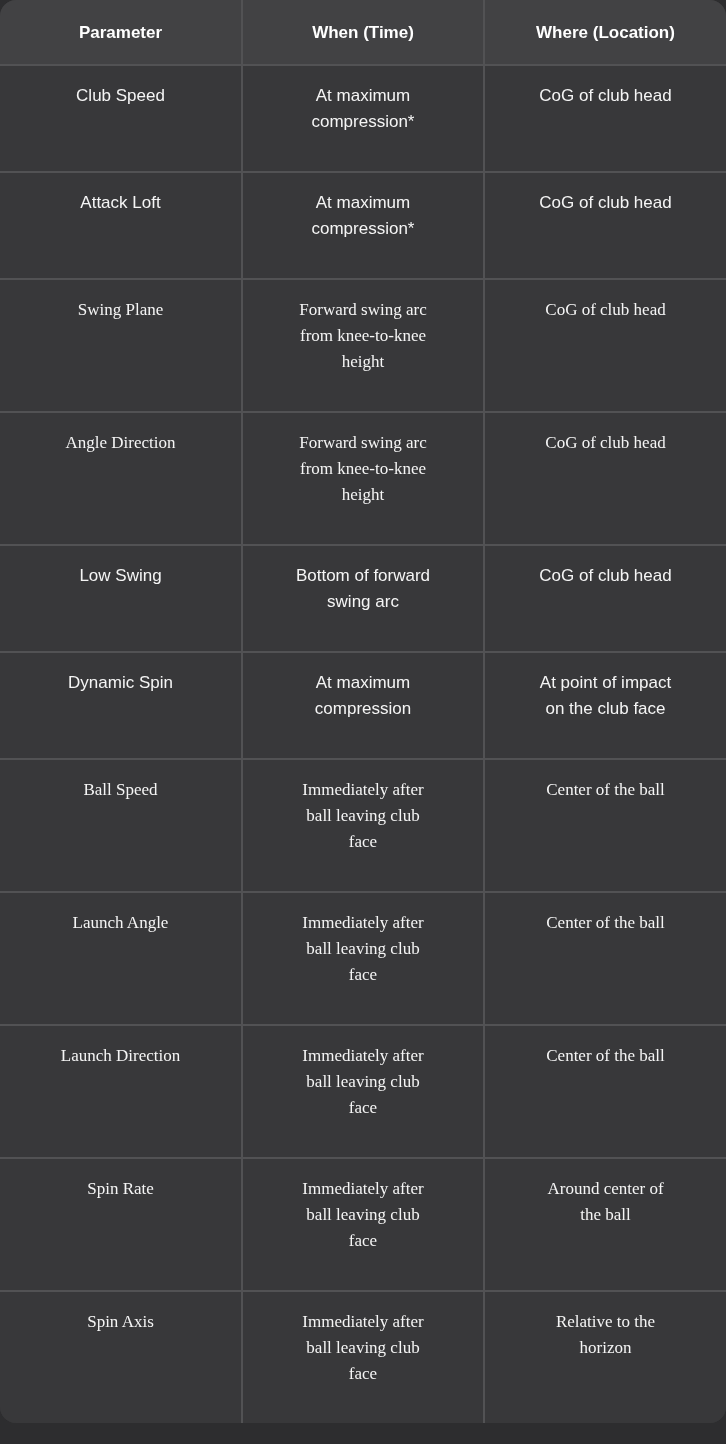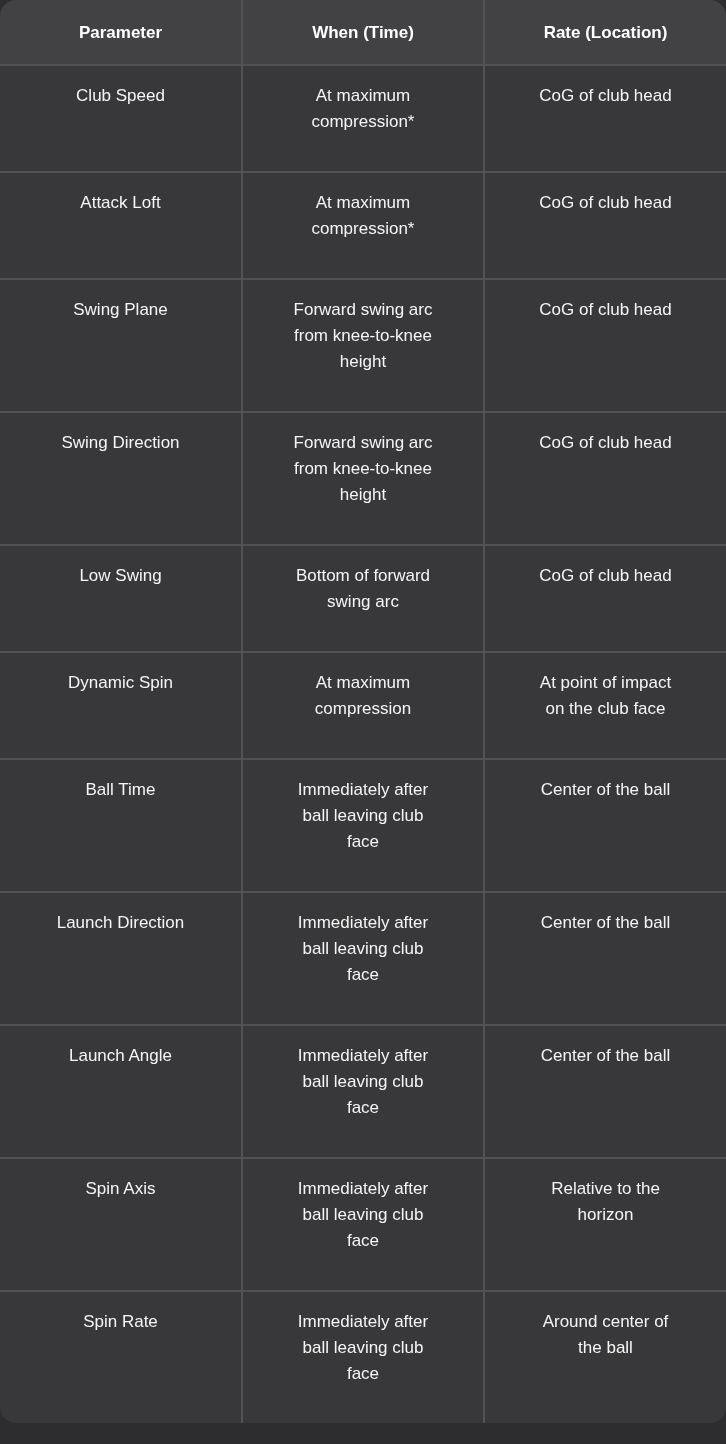--- a/index.html
+++ b/index.html
@@ -51,33 +51,33 @@
     color: #ffffff;
   }
   tbody td {
     background: var(--cell-bg);
     padding: 17px 12px 36px;
     line-height: 26px;
     white-space: pre-line;
     font-weight: normal;
   }
   tr.r2 { height: 92px; }
-  tr.r3 { height: 118px; }
+  tr.r3 { height: 118px; font-family: Liberation Serif, serif; }
 </style>
 </head>
 <body>
 
 <div class="stage">
   <div class="table-card">
     <table>
       <thead>
         <tr>
           <th>Parameter</th>
           <th>When (Time)</th>
-          <th>Rate (Location)</th>
+          <th>Where (Location)</th>
         </tr>
       </thead>
       <tbody id="table-body">
           <tr class="r2">
             <td>Club Speed</td>
             <td>At maximum
 compression*</td>
             <td>CoG of club head</td>
           </tr>
           <tr class="r2">
@@ -87,72 +87,72 @@
             <td>CoG of club head</td>
           </tr>
           <tr class="r3">
             <td>Swing Plane</td>
             <td>Forward swing arc
 from knee-to-knee
 height</td>
             <td>CoG of club head</td>
           </tr>
           <tr class="r3">
-            <td>Swing Direction</td>
+            <td>Angle Direction</td>
             <td>Forward swing arc
 from knee-to-knee
 height</td>
             <td>CoG of club head</td>
           </tr>
           <tr class="r2">
             <td>Low Swing</td>
             <td>Bottom of forward
 swing arc</td>
             <td>CoG of club head</td>
           </tr>
           <tr class="r2">
             <td>Dynamic Spin</td>
             <td>At maximum
 compression</td>
             <td>At point of impact
 on the club face</td>
           </tr>
           <tr class="r3">
-            <td>Ball Time</td>
+            <td>Ball Speed</td>
+            <td>Immediately after
+ball leaving club
+face</td>
+            <td>Center of the ball</td>
+          </tr>
+          <tr class="r3">
+            <td>Launch Angle</td>
             <td>Immediately after
 ball leaving club
 face</td>
             <td>Center of the ball</td>
           </tr>
           <tr class="r3">
             <td>Launch Direction</td>
             <td>Immediately after
 ball leaving club
 face</td>
             <td>Center of the ball</td>
           </tr>
           <tr class="r3">
-            <td>Launch Angle</td>
+            <td>Spin Rate</td>
             <td>Immediately after
 ball leaving club
 face</td>
-            <td>Center of the ball</td>
+            <td>Around center of
+the ball</td>
           </tr>
           <tr class="r3">
             <td>Spin Axis</td>
             <td>Immediately after
 ball leaving club
 face</td>
             <td>Relative to the
 horizon</td>
           </tr>
-          <tr class="r3">
-            <td>Spin Rate</td>
-            <td>Immediately after
-ball leaving club
-face</td>
-            <td>Around center of
-the ball</td>
-          </tr>
         </tbody>
     </table>
   </div>
 </div>
 
 </body></html>

